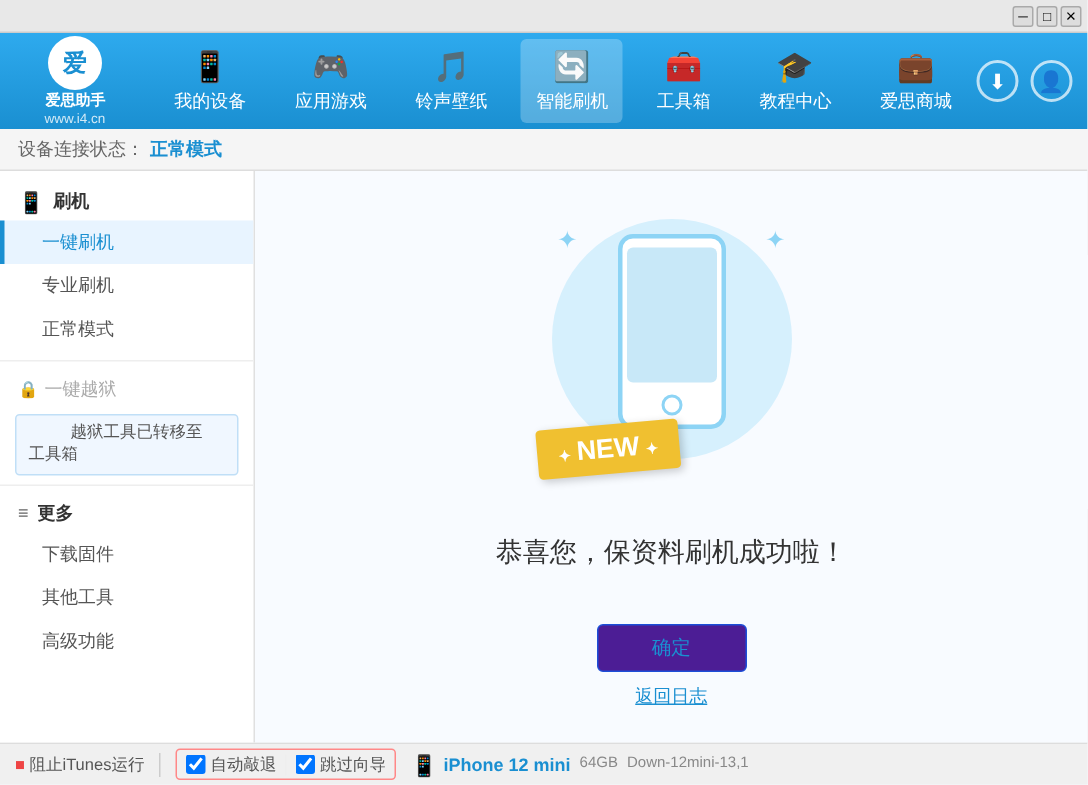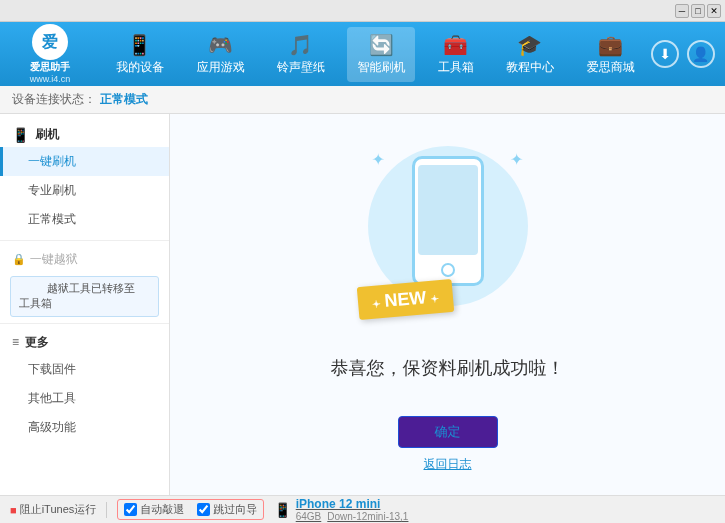--- a/index.html
+++ b/index.html
@@ -473,21 +473,21 @@
       <span>自动敲退</span>
     </label>
     <div style="width:1px;height:14px;background:#eee;margin:0 6px;"></div>
     <label class="checkbox-item">
       <input type="checkbox" checked="" style="">
       <span>跳过向导</span>
     </label>
   </div>
   <div class="bottom-device">
     <span class="device-icon">📱</span>
-    <div style="display:flex;flex-direction:column;text-decoration:underline;">
+    <div style="display:flex;flex-direction:row;">
       <span class="device-name">iPhone 12 mini</span>
       <div style="display:flex;gap:6px;">
         <span style="color:#888;font-size:10px;">64GB</span>
         <span style="color:#888;font-size:10px;">Down-12mini-13,1</span>
       </div>
     </div>
   </div>
 </div>
 
 </body></html>

